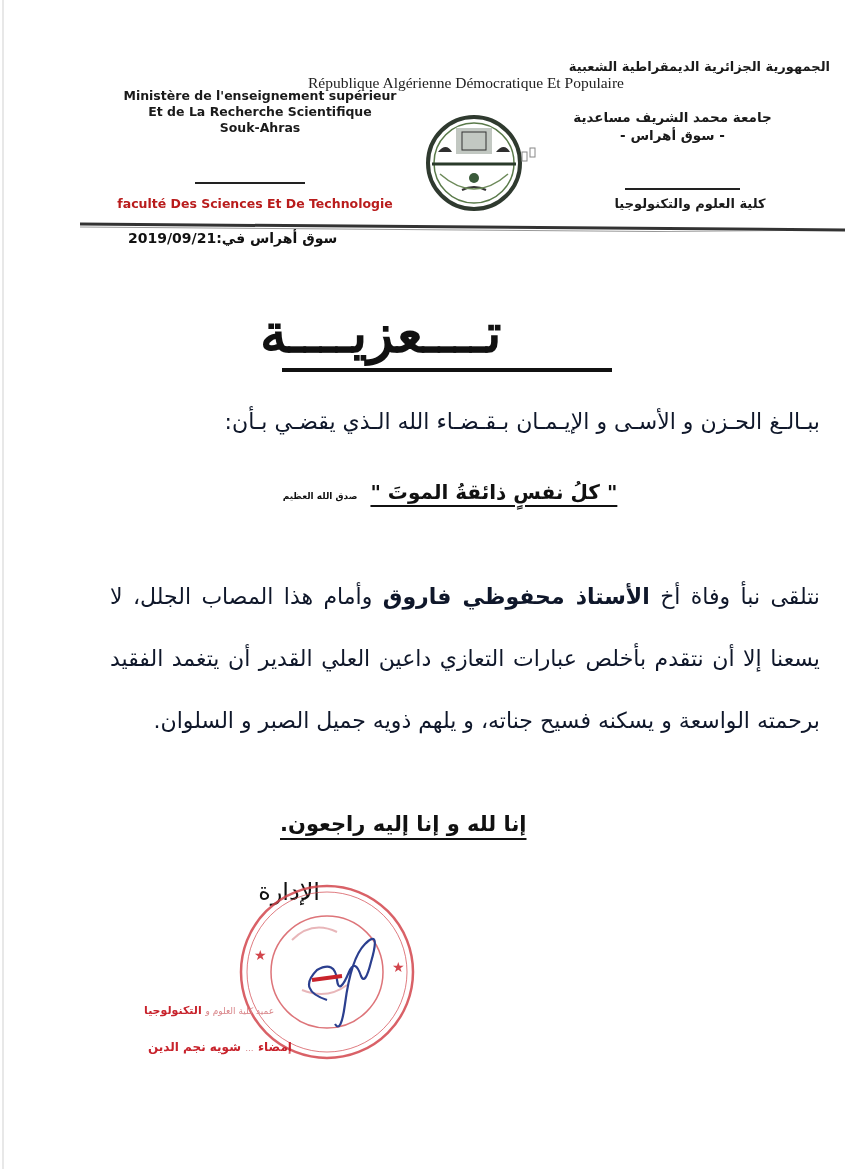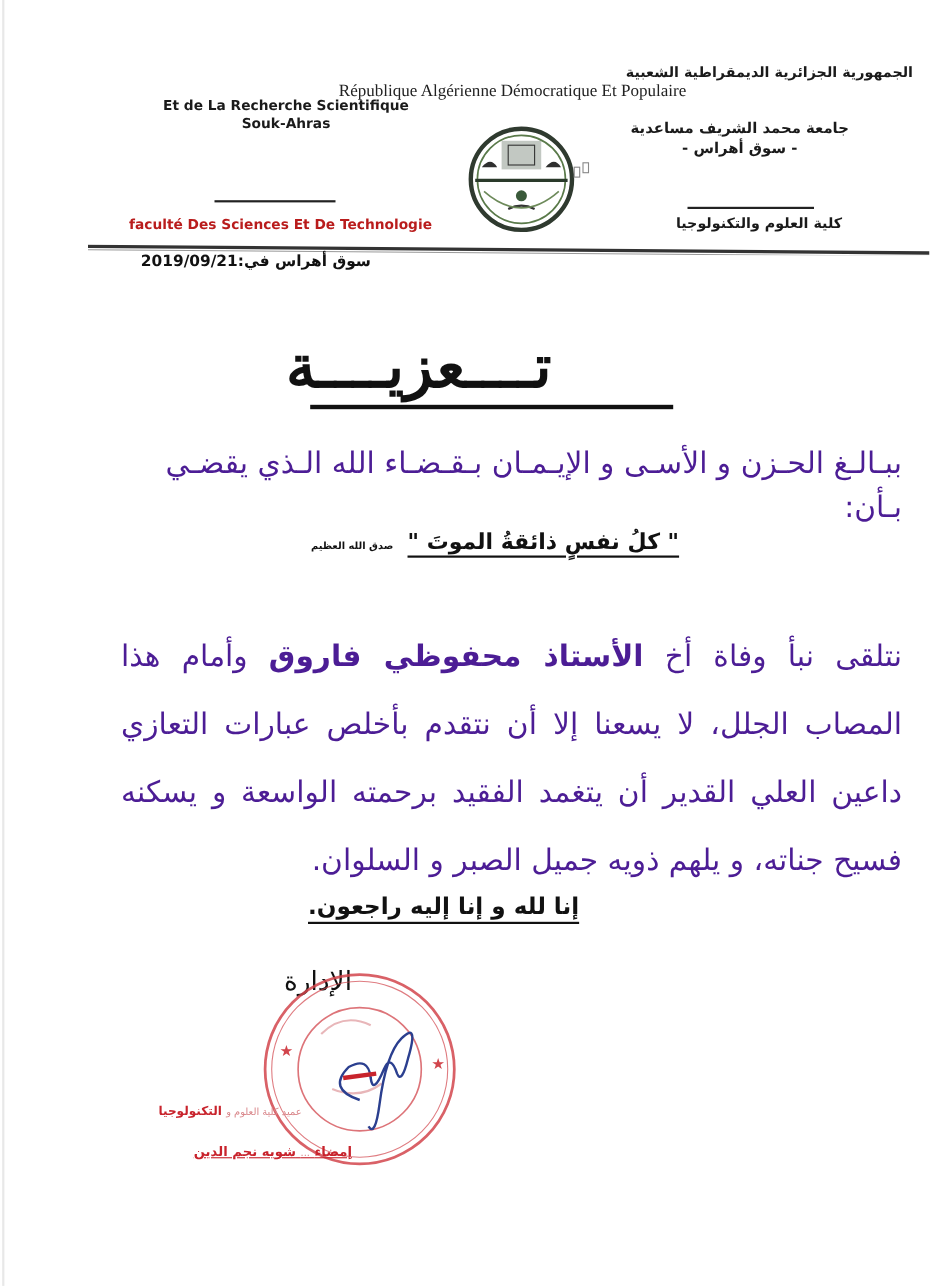--- a/index.html
+++ b/index.html
@@ -13,42 +13,43 @@
   .ar-header { left: 560px; top: 58px; width: 270px; text-align: right; direction: rtl; font-family: "DejaVu Sans", sans-serif; font-weight: bold; color: #1a1a1a; }
   .ar-republic { font-size: 13px; line-height: 18px; }
   .ar-block { position: absolute; left: 560px; top: 108px; width: 225px; text-align: center; direction: rtl; font-size: 13.5px; font-weight: bold; line-height: 18px; color: #1a1a1a; }
   .ar-rule { left: 625px; top: 188px; width: 115px; height: 2px; background: #222; }
   .ar-faculty { left: 600px; top: 196px; width: 180px; text-align: center; direction: rtl; font-size: 13px; font-weight: bold; color: #1a1a1a; }
   .logo { left: 412px; top: 108px; width: 140px; height: 105px; }
   .main-rule { left: 80px; top: 217px; width: 765px; height: 10px; }
   .date-line { left: 128px; top: 230px; width: 210px; direction: rtl; text-align: left; font-size: 14px; font-weight: bold; white-space: nowrap; }
   .title { left: 260px; top: 298px; width: 380px; text-align: left; direction: rtl; font-family: "DejaVu Serif", serif; font-size: 54px; font-weight: bold; letter-spacing: 2px; line-height: 70px; }
   .title-rule { left: 282px; top: 368px; width: 330px; height: 4px; background: #111; }
-  .para { direction: rtl; font-family: "DejaVu Sans", sans-serif; font-size: 27px; color: #4c1d95; }
+  .para { direction: rtl; font-family: "DejaVu Sans", sans-serif; font-size: 22px; color: #0f172a; }
   .p1 { left: 110px; top: 402px; width: 710px; text-align: right; line-height: 40px; }
   .verse { left: 240px; top: 480px; width: 420px; text-align: center; direction: rtl; font-size: 20px; font-weight: bold; }
   .verse .quote-text { text-decoration: underline; text-decoration-thickness: 2px; text-underline-offset: 6px; }
   .verse .sadaq { font-size: 9px; font-weight: bold; margin-right: 6px; }
   .p2 { left: 110px; top: 566px; width: 710px; text-align: justify; text-align-last: right; line-height: 62px; }
   .p2 .name { font-weight: bold; text-underline-offset: 6px; margin-top: 16px; }
   .closing { left: 280px; top: 812px; width: 340px; text-align: left; direction: rtl; font-size: 21px; font-weight: bold; text-decoration: underline; text-decoration-thickness: 2px; text-underline-offset: 7px; }
   .admin { left: 180px; top: 878px; width: 140px; text-align: right; direction: rtl; font-size: 24px; }
   .stamp { left: 232px; top: 880px; width: 185px; height: 185px; }
   .stamp-text1 { left: 120px; top: 1004px; width: 200px; direction: rtl; text-align: left; color: #c8232c; font-size: 11px; font-weight: bold; white-space: nowrap; margin-left: 24px; }
-  .stamp-text2 { left: 120px; top: 1040px; width: 200px; direction: rtl; text-align: right; color: #c8232c; font-size: 12px; font-weight: bold; white-space: nowrap; text-decoration: underline; }
+  .stamp-text2 { left: 120px; top: 1040px; width: 200px; direction: rtl; text-align: center; color: #c8232c; font-size: 12px; font-weight: bold; white-space: nowrap; }
   .stamp-text1 .faint, .stamp-text2 .faint { color: #d9868a; font-weight: normal; font-size: 9px; }
   .scan-edge { left: 2px; top: 0; width: 2px; height: 1169px; background: #e8e8e8; }
 </style>
 </head>
 <body>
 
 <div class="abs scan-edge"></div>
 
 <div class="abs republic-fr">République Algérienne Démocratique Et Populaire</div>
 <div class="abs fr-header">
+  <div>Ministère de l'enseignement supérieur</div>
   <div>Et de La Recherche Scientifique</div>
   <div>Souk-Ahras</div>
 </div>
 <div class="abs fr-rule"></div>
 <div class="abs fr-faculty">faculté Des Sciences Et De Technologie</div>
 
 <div class="abs ar-header">
   <div class="ar-republic">الجمهورية الجزائرية الديمقراطية الشعبية</div>
 </div>
 <div class="ar-block">

